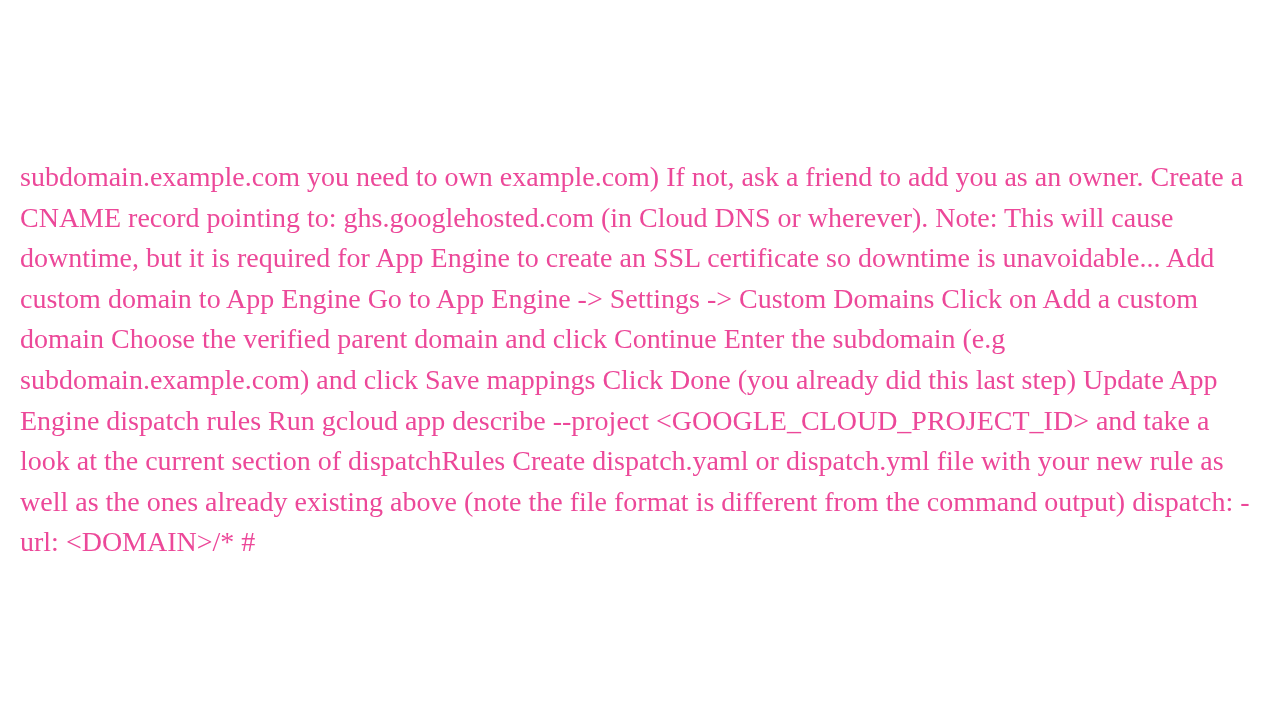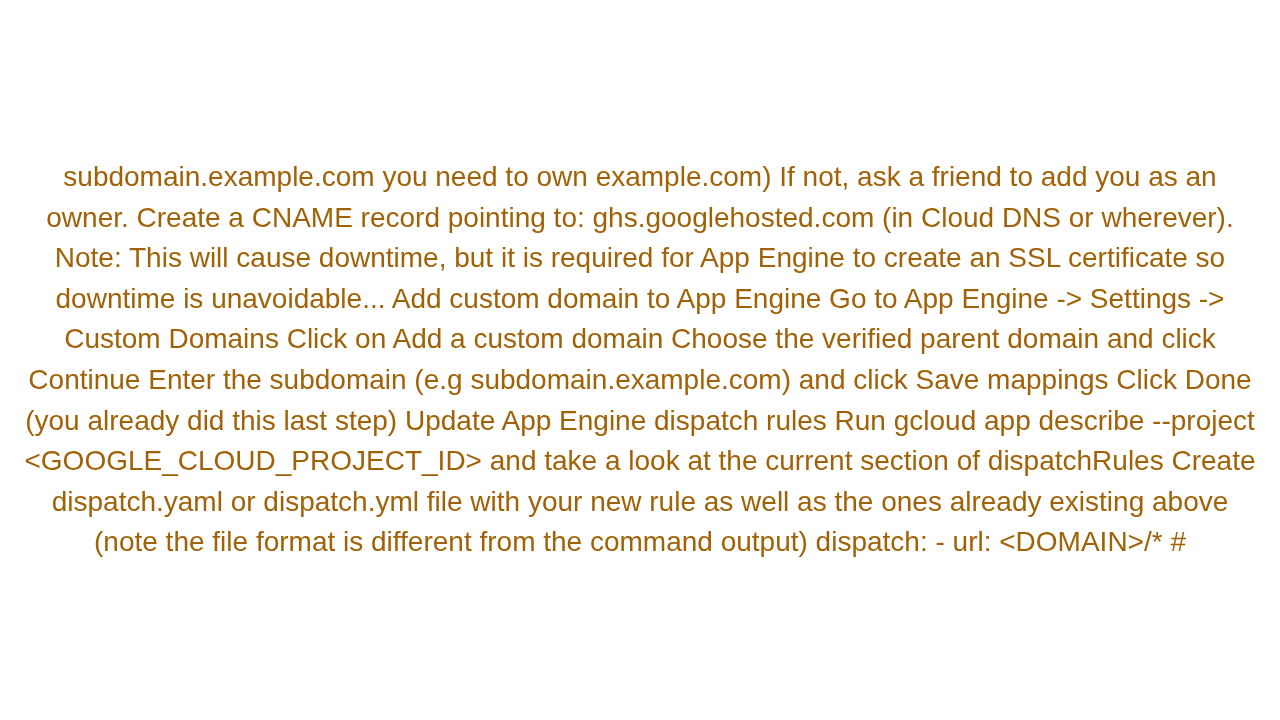--- a/index.html
+++ b/index.html
@@ -22,23 +22,23 @@
       height: 720px;
       padding: 10px 20px;
       overflow: hidden;
       display: flex;
       align-items: center;
       justify-content: center;
     }
     .main-text {
       font-size: 28px;
       line-height: 1.45;
-      color: #a16207;
-      text-align: center;
-      font-family: Liberation Sans, sans-serif;
+      color: #ec4899;
+      text-align: left;
+      font-family: Liberation Serif, serif;
       font-weight: normal;
     }
   </style>
 </head>
 <body>
 
 <div class="content-area">
   <p class="main-text">subdomain.example.com you need to own example.com) If not, ask a friend to add you as an owner. Create a CNAME record pointing to: ghs.googlehosted.com (in Cloud DNS or wherever). Note: This will cause downtime, but it is required for App Engine to create an SSL certificate so downtime is unavoidable... Add custom domain to App Engine Go to App Engine -&gt; Settings -&gt; Custom Domains Click on Add a custom domain Choose the verified parent domain and click Continue Enter the subdomain (e.g subdomain.example.com) and click Save mappings Click Done (you already did this last step)  Update App Engine dispatch rules   Run gcloud app describe --project &lt;GOOGLE_CLOUD_PROJECT_ID&gt; and take a look at the current section of dispatchRules Create dispatch.yaml or dispatch.yml file with your new rule as well as the ones already existing above (note the file format is different from the command output)  dispatch:   - url: &lt;DOMAIN&gt;/* #</p>
 </div>
 

